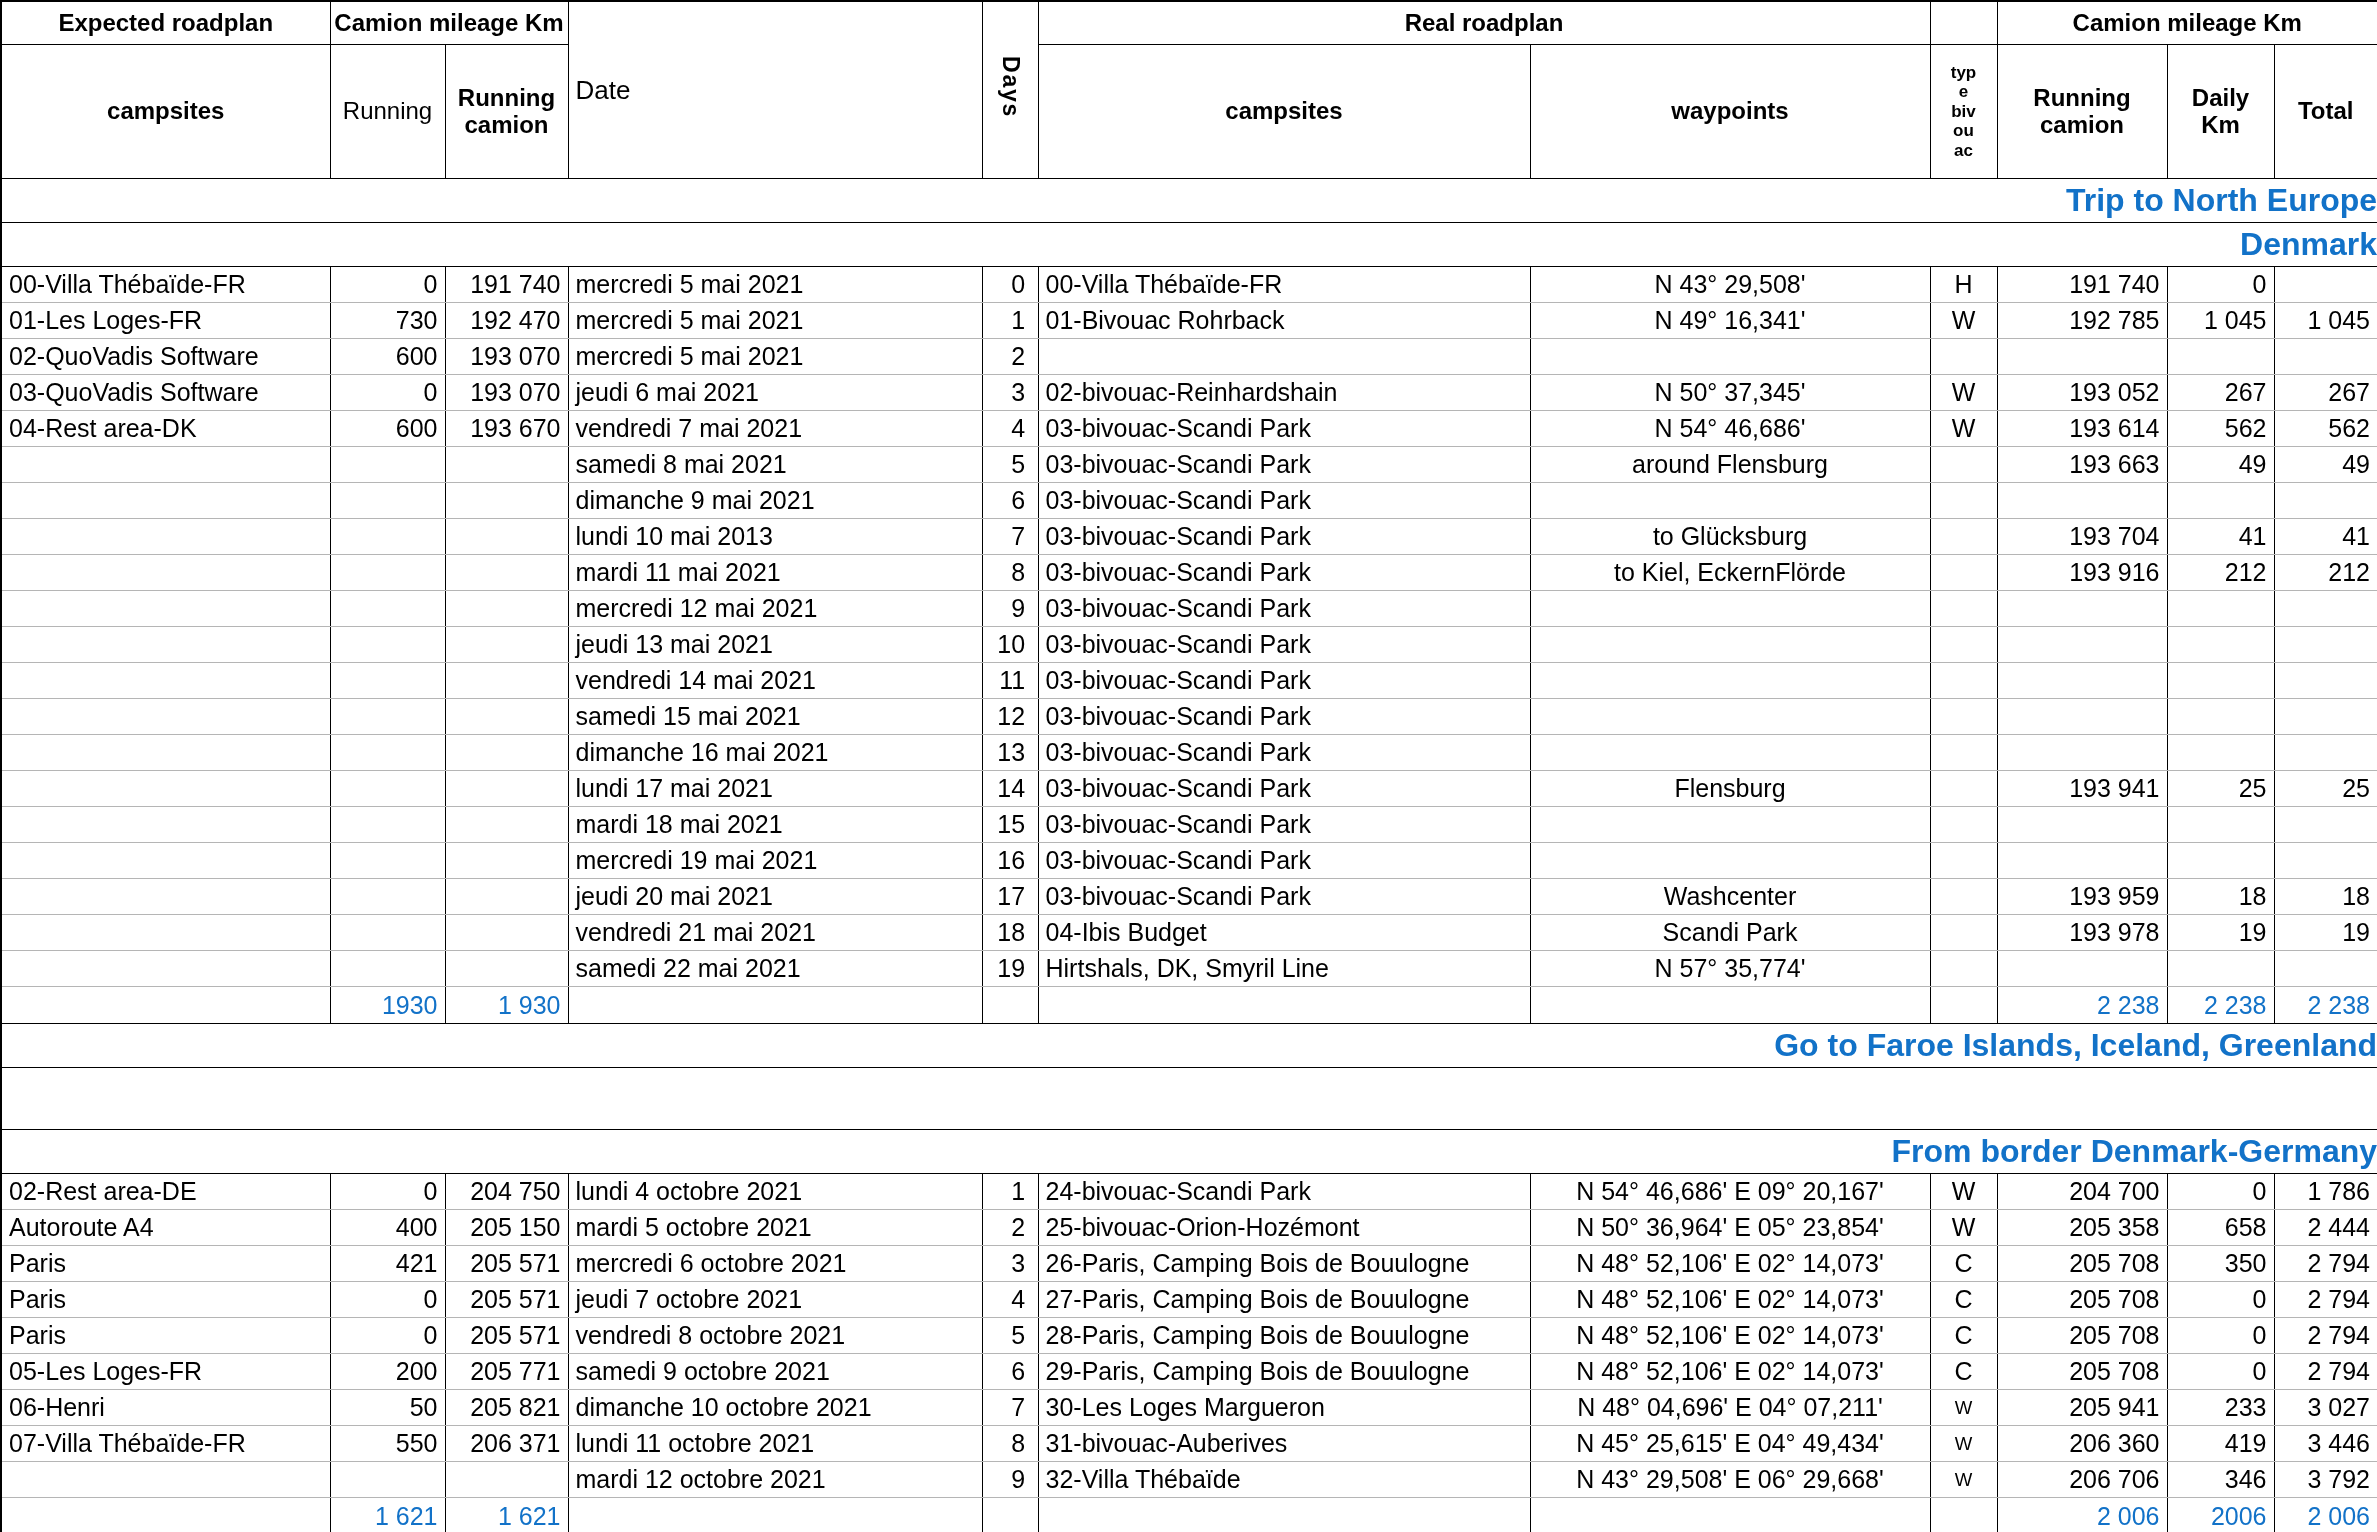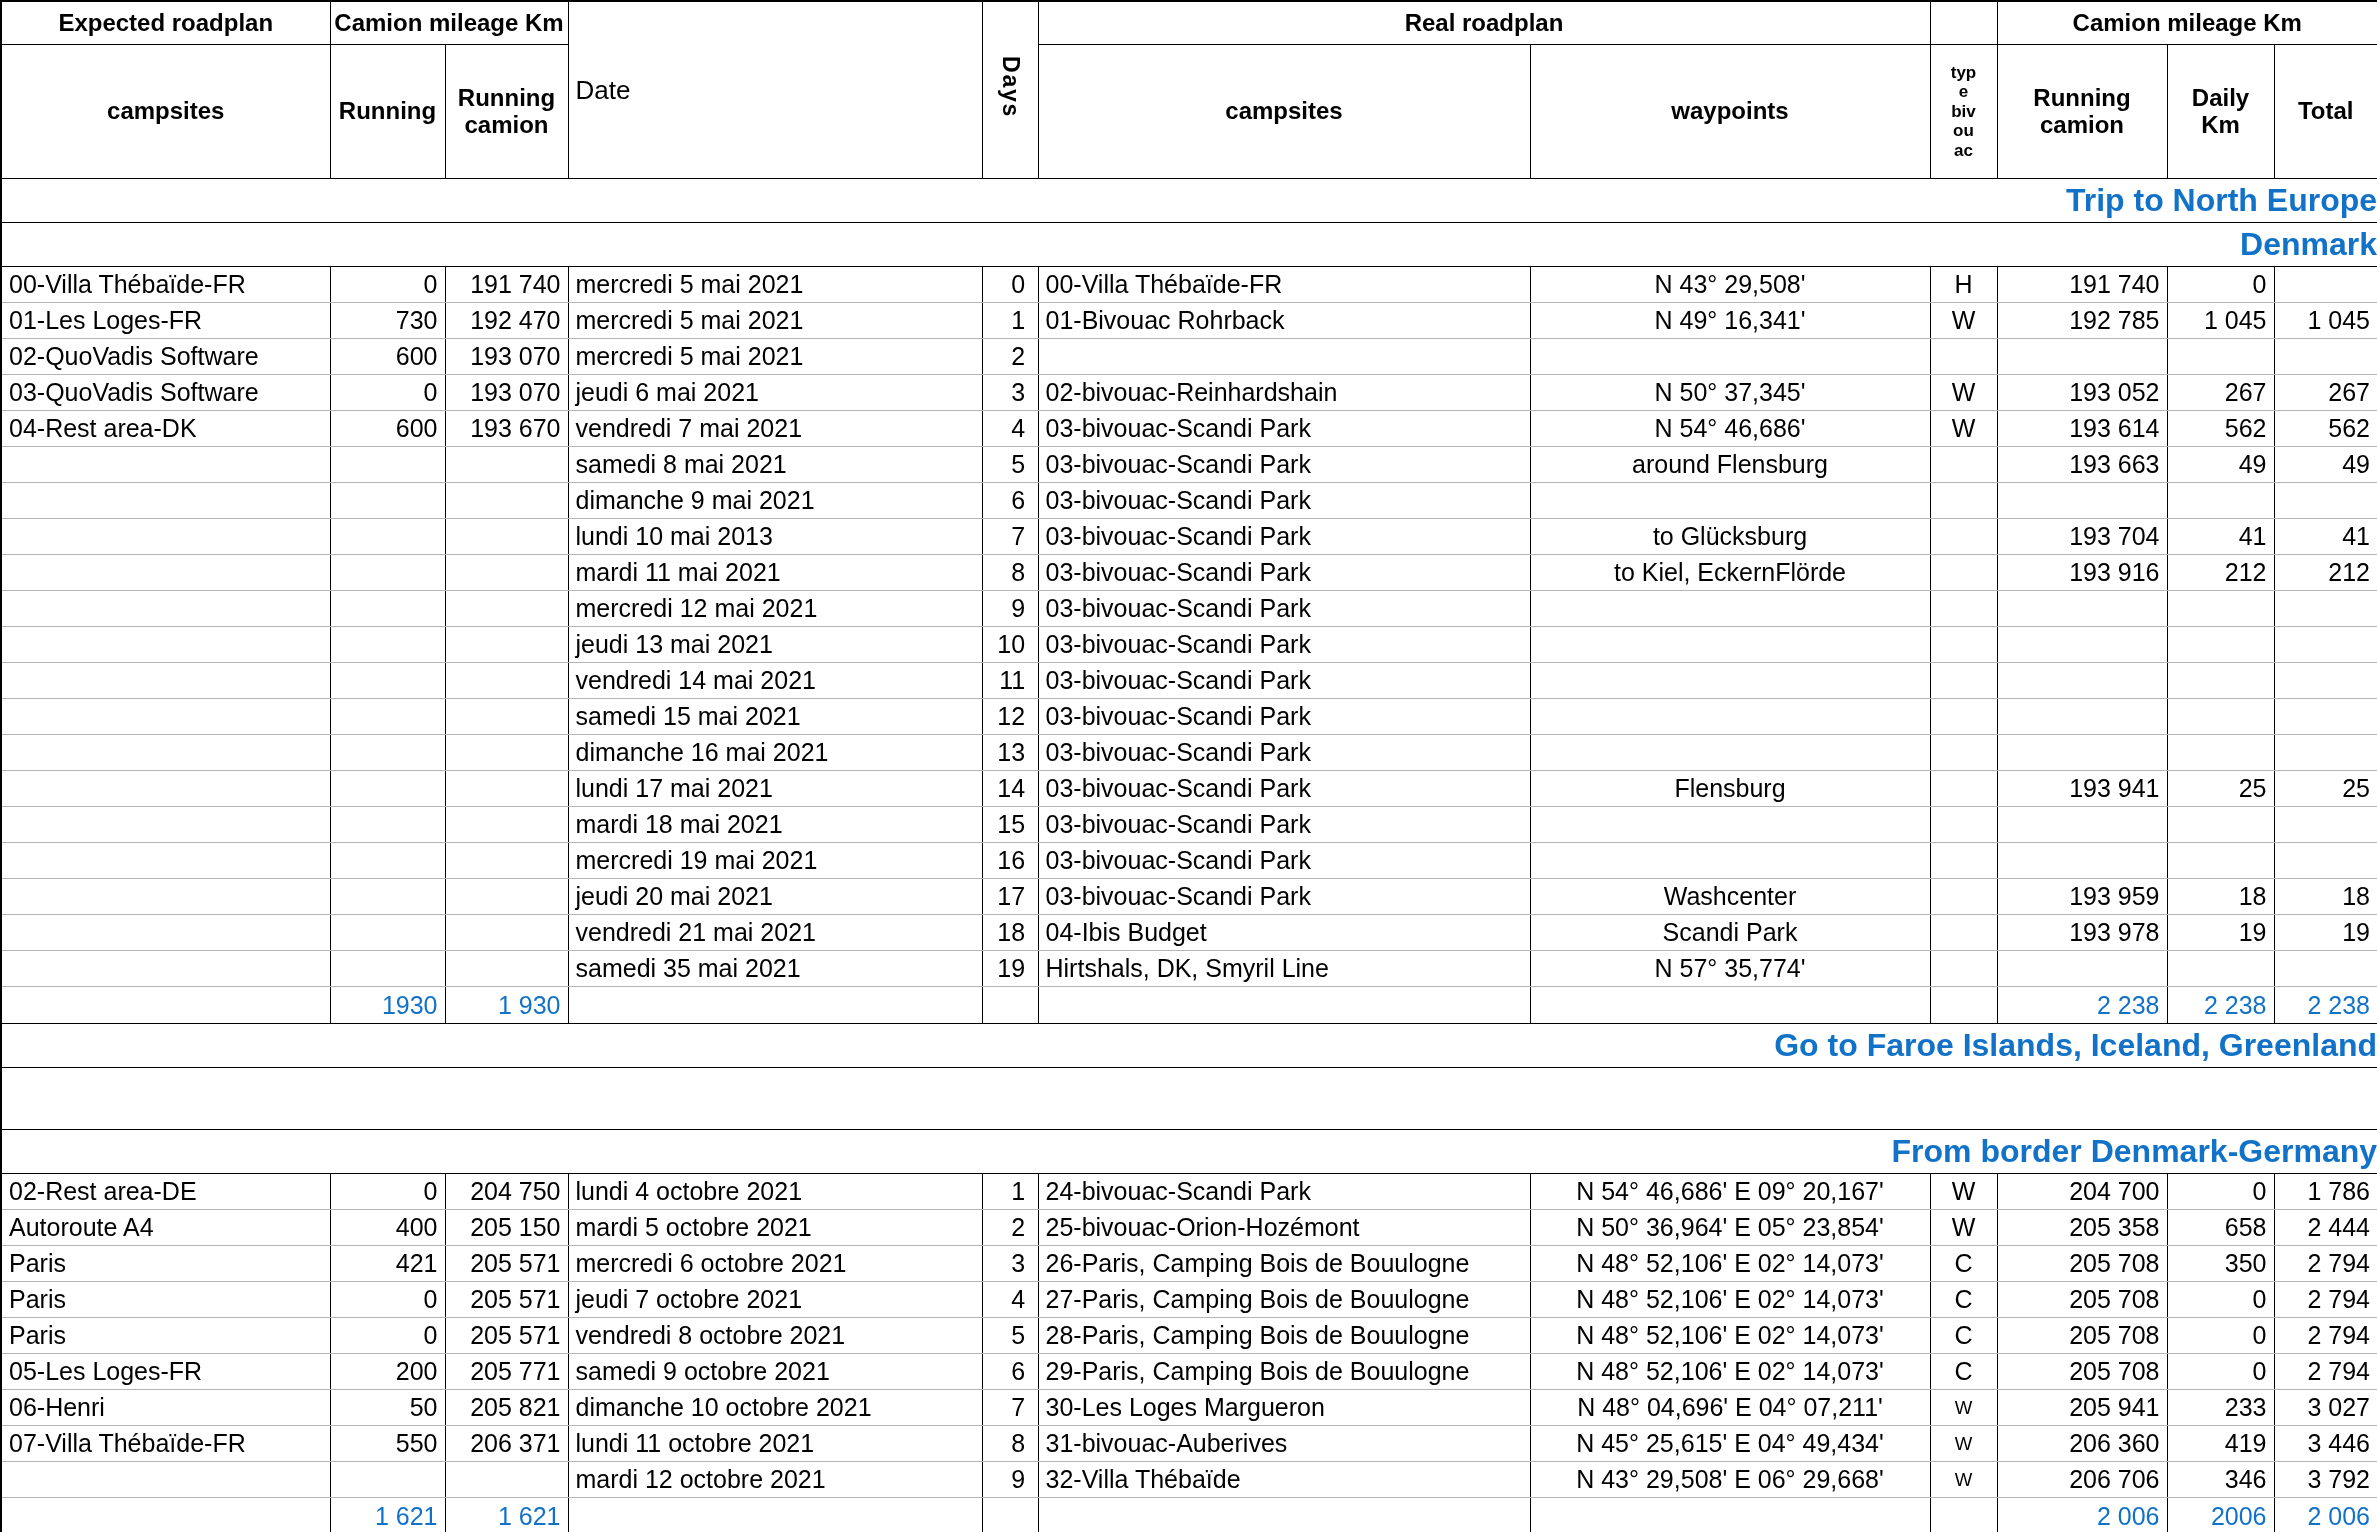--- a/index.html
+++ b/index.html
@@ -4,21 +4,21 @@
 <style>
   html,body{margin:0;padding:0;background:#fff;}
   body{font-family:"Liberation Sans", sans-serif;color:#000;}
   .sheet{width:2377px;}
   table{border-collapse:collapse;table-layout:fixed;width:2377px;border:2.7px solid #000;background:#fff;}
   th,td{overflow:hidden;white-space:nowrap;box-sizing:border-box;}
   
   thead th{border:1.8px solid #000;font-size:24px;font-weight:bold;text-align:center;vertical-align:middle;padding:1.8px 3.6px;}
   thead .h-row1{height:43px;}
   thead .h-row2 th{height:86px;}
-  th.h-plain{font-weight:bold;font-size:24px;margin-top:48px;}
+  th.h-plain{font-weight:normal;font-size:24px;margin-top:48px;}
   th.h-date{font-weight:normal;font-size:26px;text-align:left;padding-left:7px;vertical-align:middle;}
   th.h-days{font-size:23px;}
   th.h-days .vert{writing-mode:vertical-rl;display:inline-block;line-height:1;letter-spacing:1.8px;}
   th.h-type{font-size:17px;line-height:1.15;white-space:normal;overflow-wrap:anywhere;padding:18px;}
   th.h-wrap{white-space:normal;line-height:1.15;}
   
   tbody td{border-left:1.8px solid #000;border-right:1.8px solid #000;border-top:0.9px solid #b5b5b5;border-bottom:0.9px solid #b5b5b5;font-size:25px;height:36px;padding:0 7px;vertical-align:middle;}
   tr.first-data td{border-top:1.8px solid #000;}
   td.c-exp,td.c-date,td.c-camp{text-align:left;}
   td.c-num{text-align:right;}
@@ -325,21 +325,21 @@
           <td class="c-wp">Scandi Park</td>
           <td class="c-type"></td>
           <td class="c-num">193 978</td>
           <td class="c-num">19</td>
           <td class="c-num">19</td>
         </tr>
         <tr class="">
           <td class="c-exp"></td>
           <td class="c-num"></td>
           <td class="c-num"></td>
-          <td class="c-date">samedi 35 mai 2021</td>
+          <td class="c-date">samedi 22 mai 2021</td>
           <td class="c-day">19</td>
           <td class="c-camp">Hirtshals, DK, Smyril Line</td>
           <td class="c-wp">N 57° 35,774'</td>
           <td class="c-type"></td>
           <td class="c-num"></td>
           <td class="c-num"></td>
           <td class="c-num"></td>
         </tr>
         <tr class="totals-row">
           <td class="c-exp"></td>

